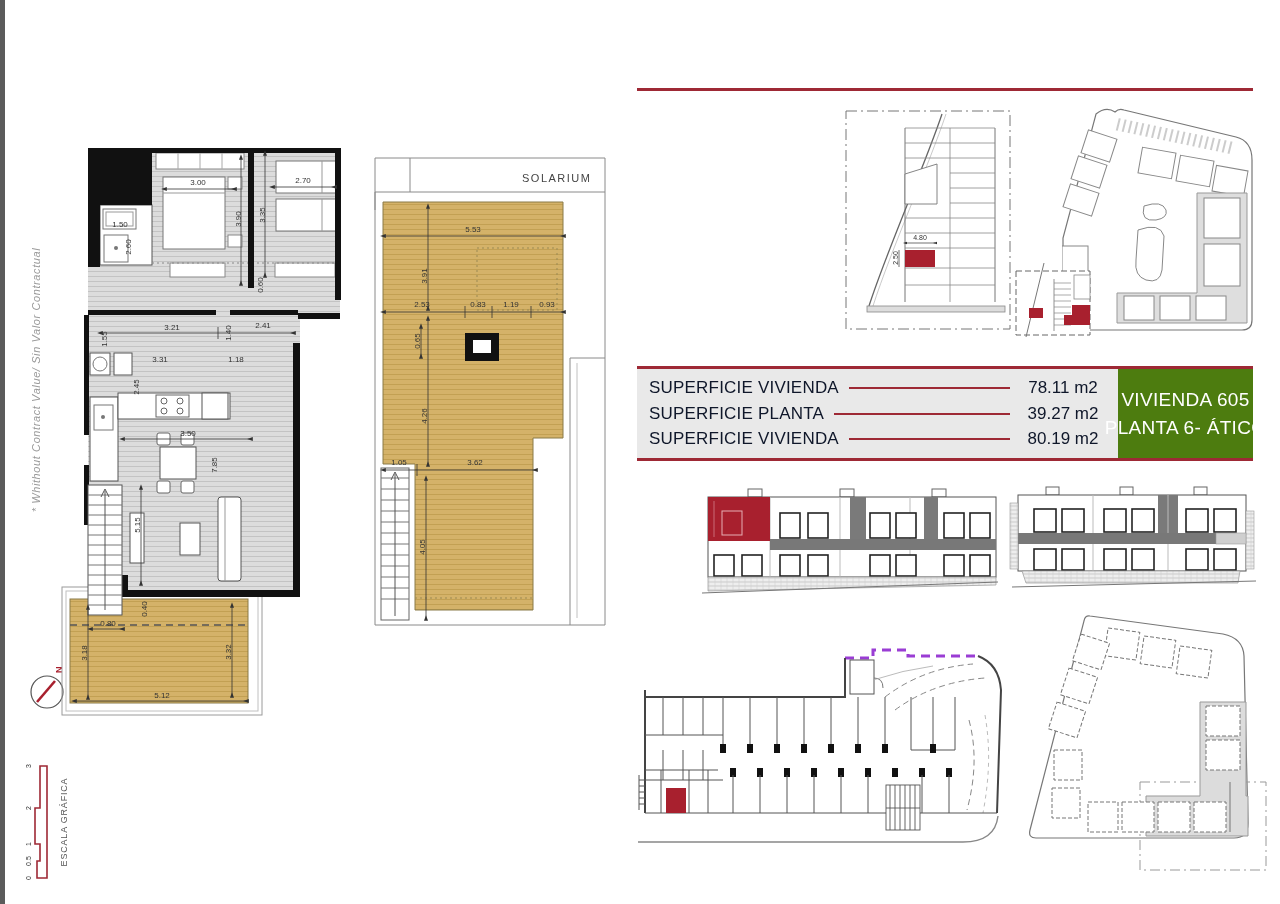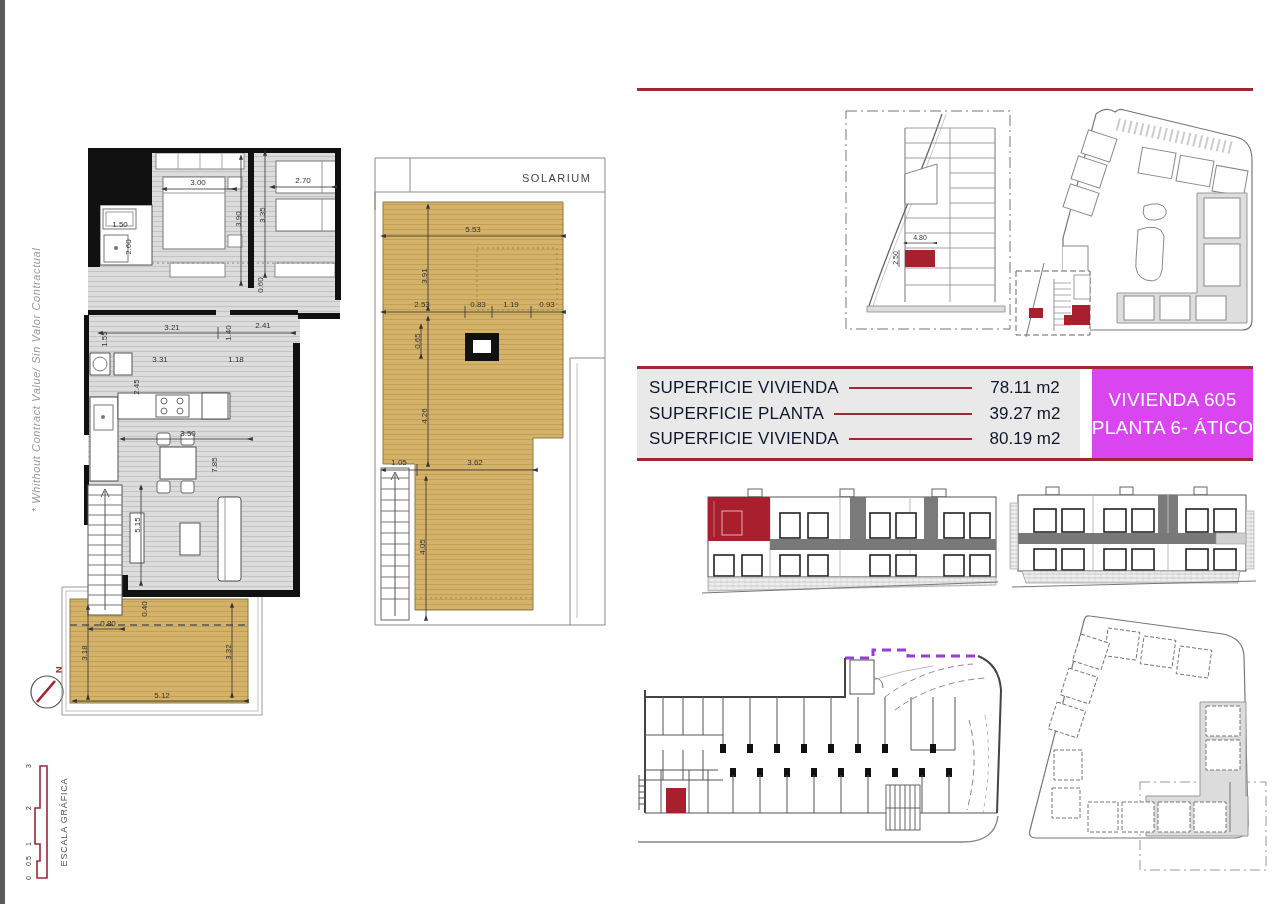--- a/index.html
+++ b/index.html
@@ -26,23 +26,23 @@
   }
   .area-table{
     flex:1;background:#e9e9e9;display:flex;flex-direction:column;
     justify-content:space-evenly;padding:3px 0;
   }
   .ar{display:flex;align-items:center;font-size:17px;color:#0f172a;padding:0 12px;}
   .al{white-space:nowrap;letter-spacing:.2px;}
   .leader{flex:1;border-top:2px solid #9e2935;margin:0 10px;}
   .av{width:86px;text-align:center;white-space:nowrap;}
   .unit-box{
-    width:161px;background:#d946ef;color:#ffffff;display:flex;flex-direction:column;
+    width:135px;background:#4d7c0f;color:#ffffff;display:flex;flex-direction:column;
     align-items:center;justify-content:center;font-size:19px;line-height:1.45;
-    letter-spacing:.3px;white-space:nowrap;margin-left:12px;
+    letter-spacing:.3px;white-space:nowrap;
   }
   text{font-family:"Liberation Sans",sans-serif;}
   .dim{font-size:8px;fill:#333;}
   .dim7{font-size:7px;fill:#333;}
   .sol-title{font-size:11px;fill:#444;letter-spacing:1.5px;}
 </style>
 </head>
 <body>
 
 <div class="edge-strip"></div>

